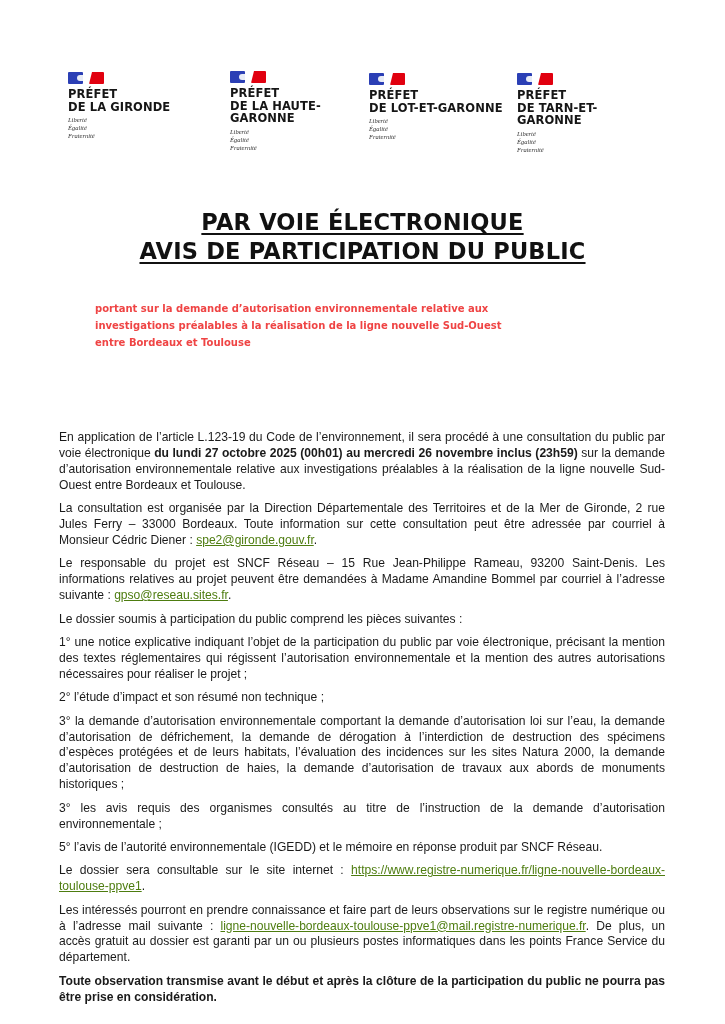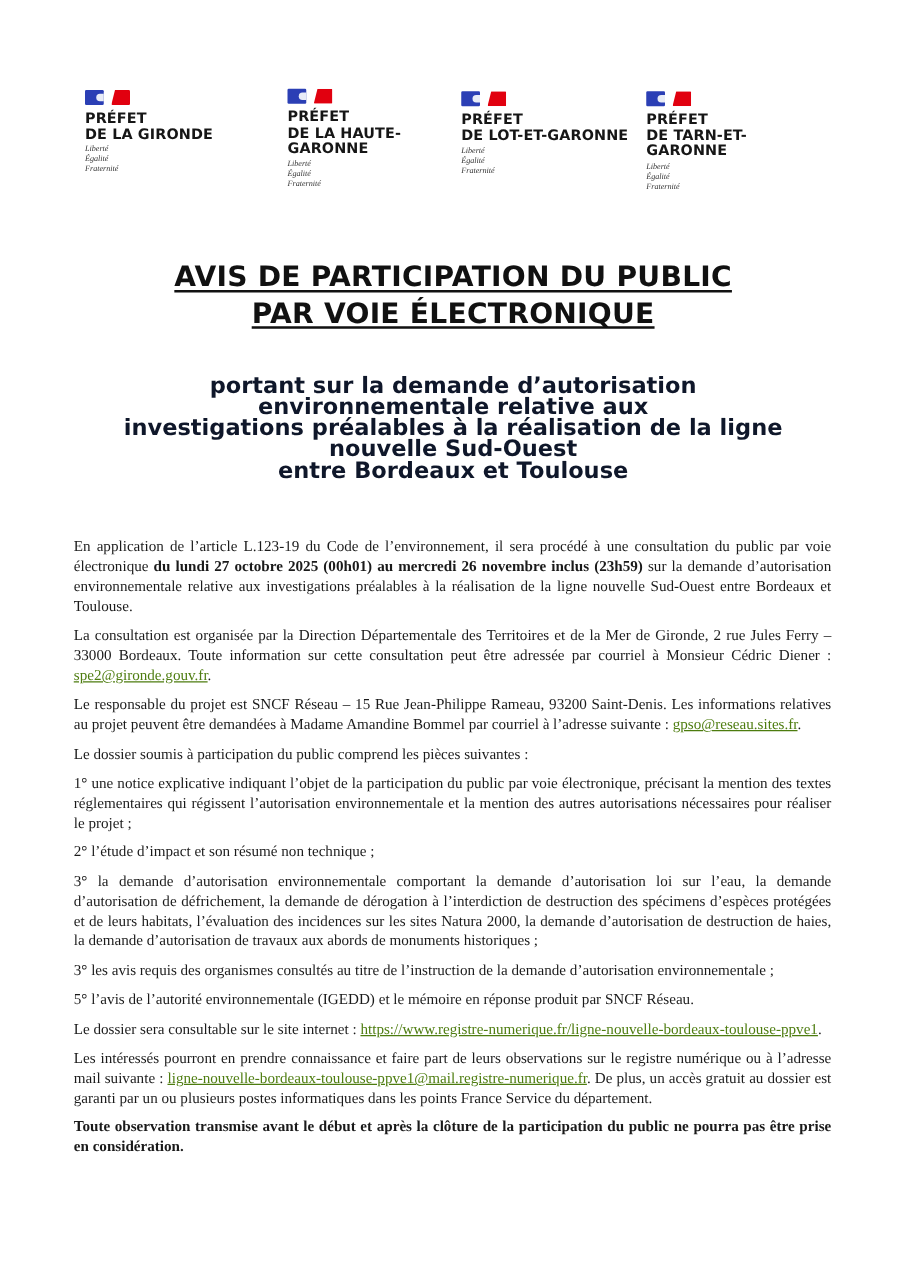--- a/index.html
+++ b/index.html
@@ -24,27 +24,27 @@
     font-family: "Liberation Serif", "DejaVu Serif", serif; font-style: italic;
     font-size: 6.5px; line-height: 8px; color: #333; margin-top: 3px;
   }
   .title {
     position: absolute; left: 0; top: 208px; width: 725px; text-align: center;
     font-family: "DejaVu Sans", sans-serif; font-weight: bold; font-size: 22.5px;
     line-height: 29px; color: #111; text-decoration: underline; text-underline-offset: 3px;
     text-decoration-thickness: 2px; letter-spacing: 0.2px;
   }
   .subtitle {
-    position: absolute; left: 95px; top: 300px; width: 535px; text-align: center;
-    font-family: "DejaVu Sans", sans-serif; font-weight: bold; font-size: 18px;
-    line-height: 17px; color: #0f172a;
+    position: absolute; left: 95px; top: 300px; width: 535px; text-align: left;
+    font-family: "DejaVu Sans", sans-serif; font-weight: bold; font-size: 10px;
+    line-height: 17px; color: #ef4444;
   }
   .body {
     position: absolute; left: 59px; top: 430px; width: 606px;
-    font-family: Liberation Serif, serif; font-size: 12.1px; line-height: 15.9px;
+    font-family: Liberation Sans, sans-serif; font-size: 12.1px; line-height: 15.9px;
     color: #1a1a1a;
   }
   .body p { margin: 0 0 7.5px 0; text-align: justify; }
   .body b { font-weight: bold; }
   .body a { color: #4d7c0f; text-decoration: underline; }
 </style>
 </head>
 <body>
 
 <div class="logos">
@@ -104,22 +104,22 @@
 DE TARN-ET-GARONNE</div>
     <div class="motto">
       <div>Liberté</div>
       <div>Égalité</div>
       <div>Fraternité</div>
     </div>
   </div>
 </div>
 
 <div class="title">
+  <div>PAR VOIE ÉLECTRONIQUE</div>
   <div>AVIS DE PARTICIPATION DU PUBLIC</div>
-  <div>PAR VOIE ÉLECTRONIQUE</div>
 </div>
 
 <div class="subtitle">
   <div>portant sur la demande d’autorisation environnementale relative aux</div>
   <div>investigations préalables à la réalisation de la ligne nouvelle Sud-Ouest</div>
   <div>entre Bordeaux et Toulouse</div>
 </div>
 
 <div class="body">
   <p><span>En application de l’article L.123-19 du Code de l’environnement, il sera procédé à une consultation du public par voie électronique </span><b>du lundi 27 octobre 2025 (00h01) au mercredi 26 novembre inclus (23h59)</b><span> sur la demande d’autorisation environnementale relative aux investigations préalables à la réalisation de la ligne nouvelle Sud-Ouest entre Bordeaux et Toulouse.</span></p>

